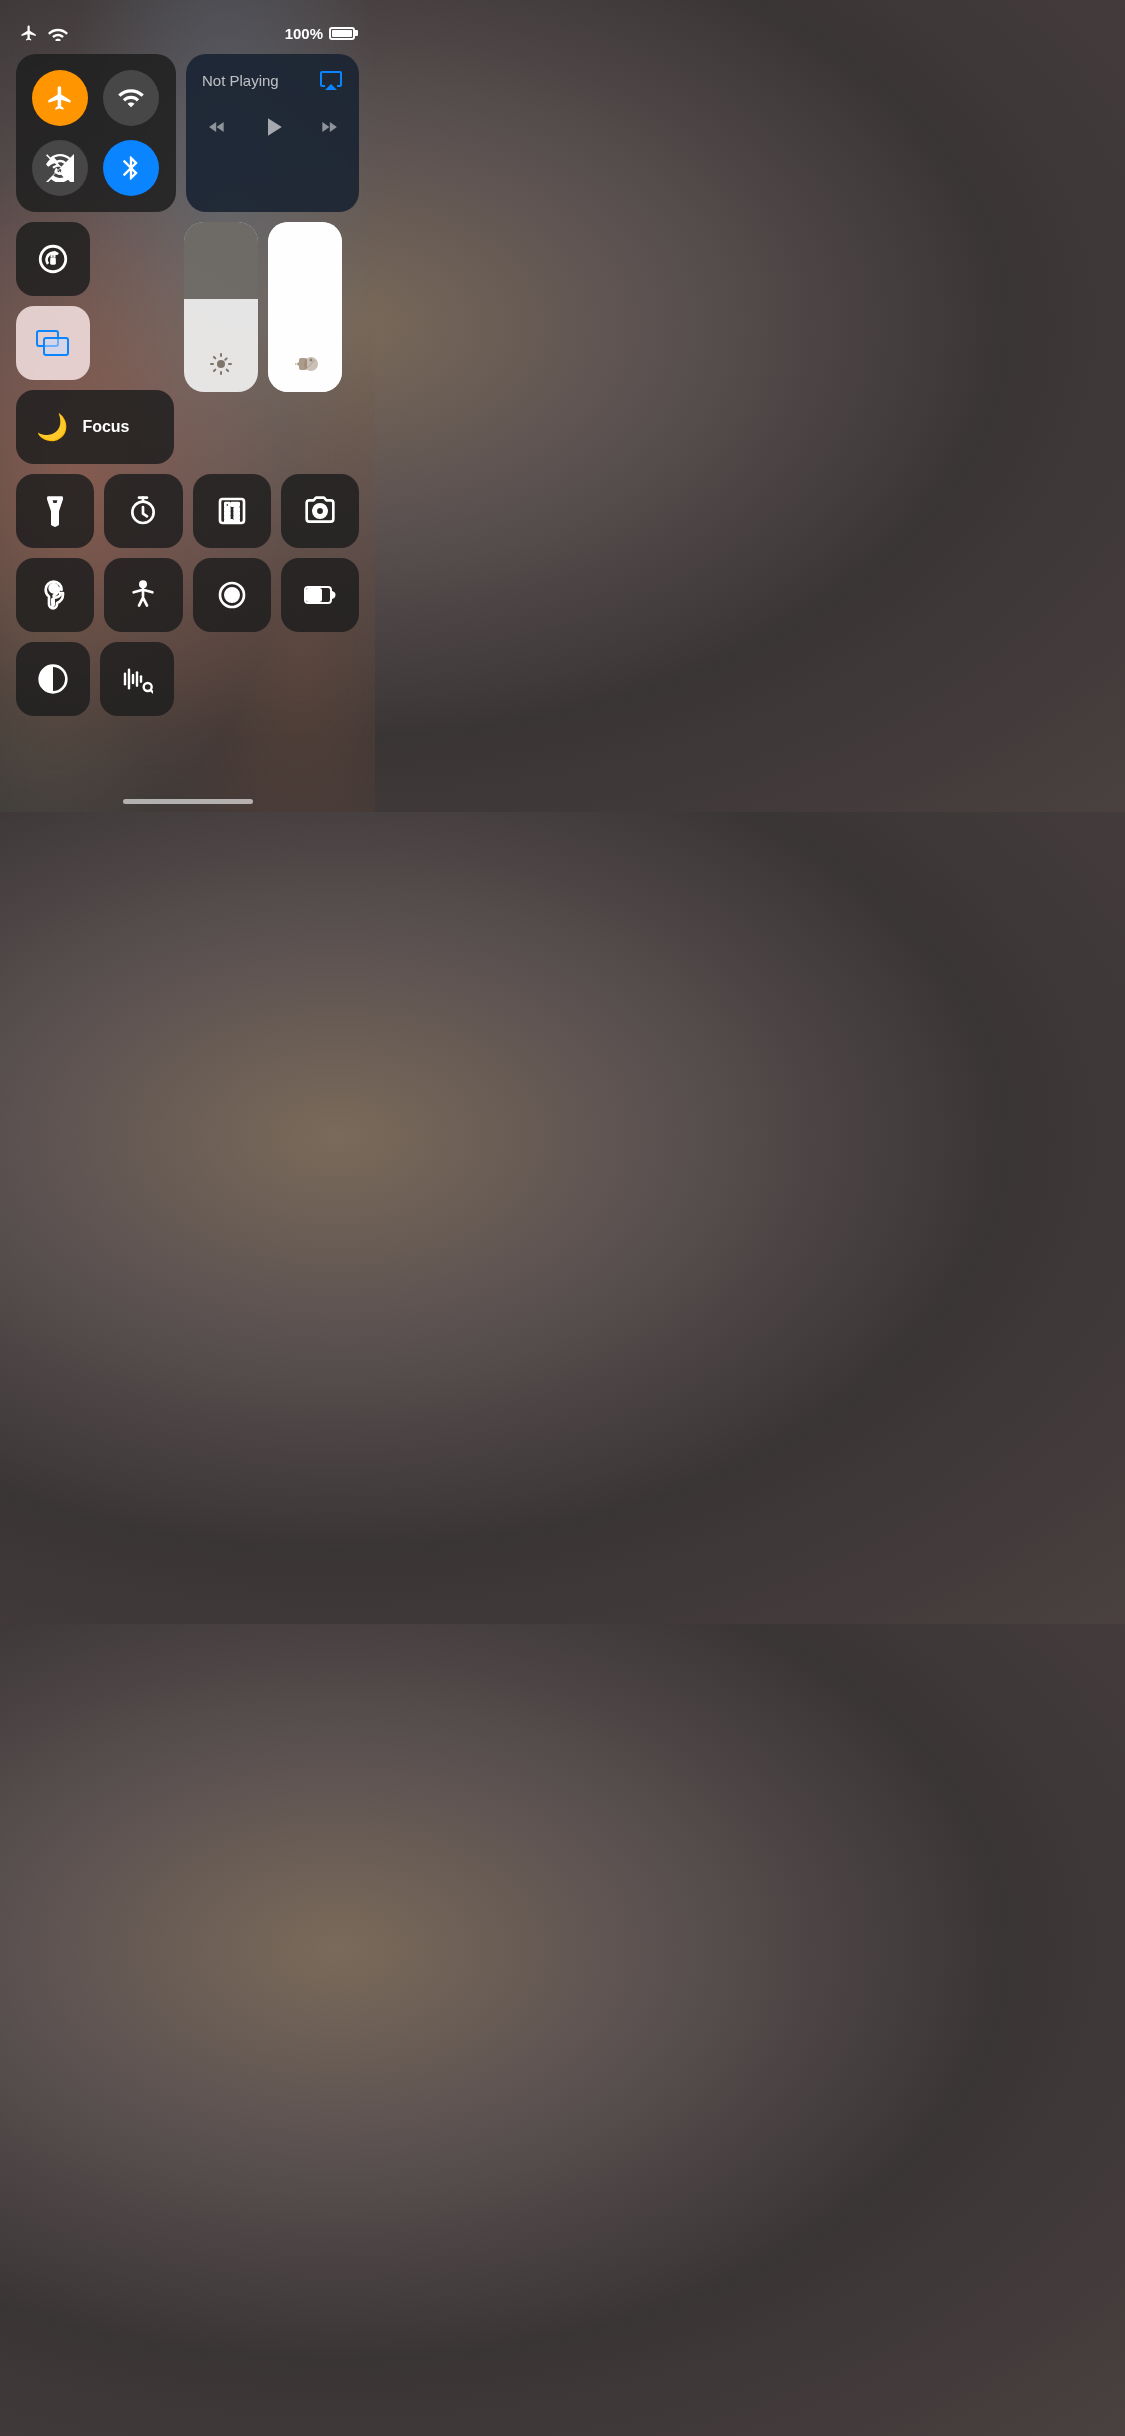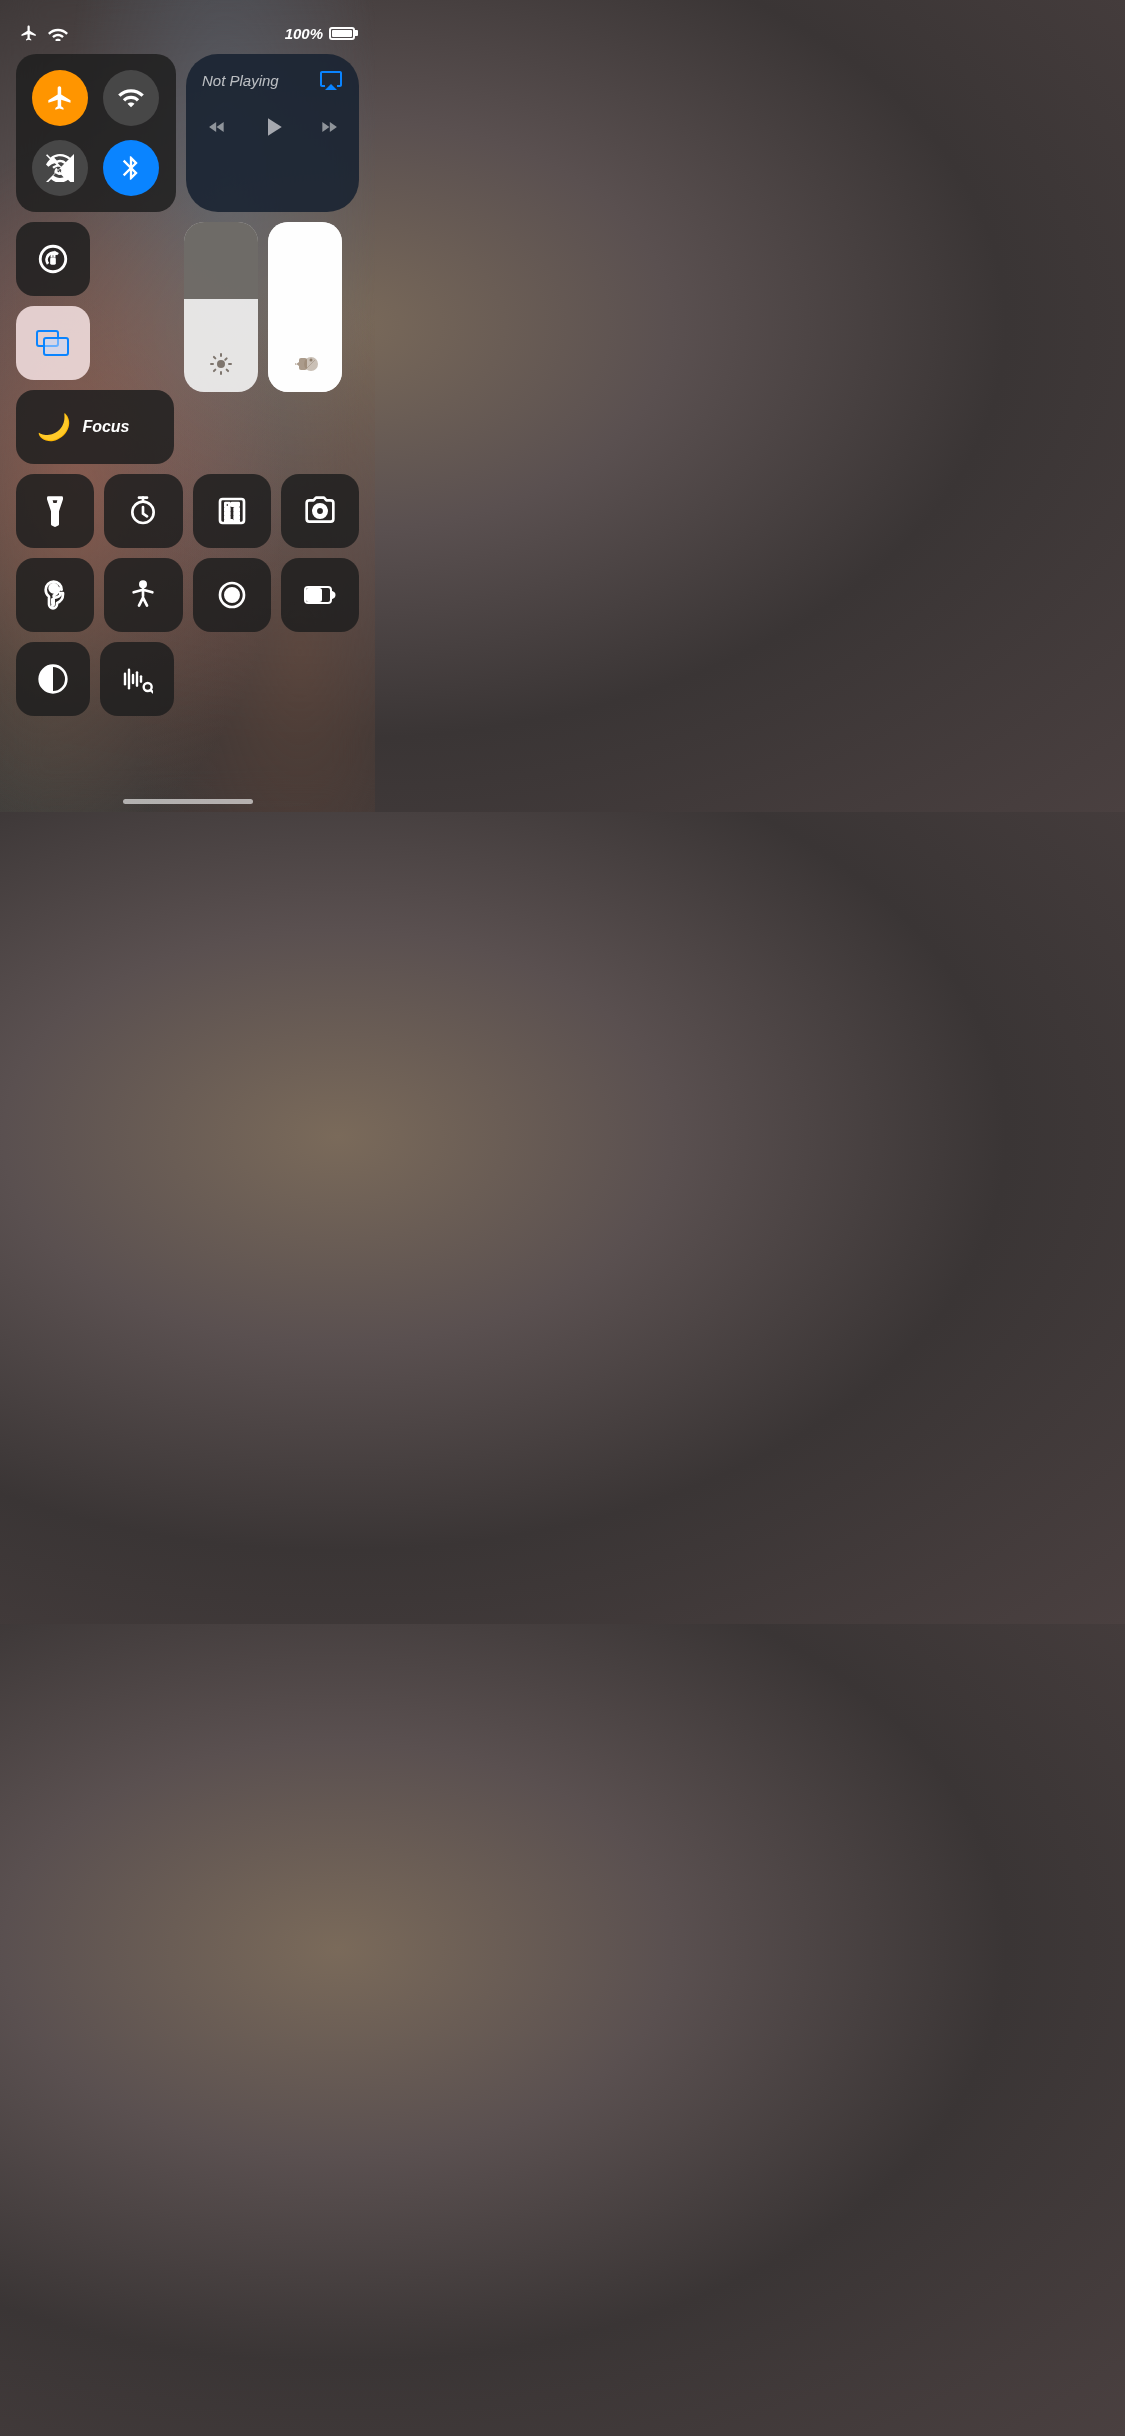--- a/index.html
+++ b/index.html
@@ -25,21 +25,20 @@
         radial-gradient(ellipse at 60% 20%, rgba(100, 120, 140, 0.4) 0%, transparent 50%),
         radial-gradient(ellipse at 10% 80%, rgba(80, 100, 80, 0.3) 0%, transparent 40%);
       backdrop-filter: blur(20px);
       -webkit-backdrop-filter: blur(20px);
     }
 
     .screen {
       position: relative;
       z-index: 1;
       padding: 14px 16px 20px;
-      font-style: italic;
     }
 
     
     .status-bar {
       display: flex;
       justify-content: space-between;
       align-items: center;
       padding: 10px 4px 12px;
       color: white;
       font-size: 15px;
@@ -141,21 +140,21 @@
     .conn-btn svg {
       width: 28px;
       height: 28px;
       fill: white;
     }
 
     
     .now-playing-panel {
       flex: 1;
       background: rgba(25, 35, 50, 0.9);
-      border-radius: 32px;
+      border-radius: 20px;
       padding: 14px 16px 16px;
       display: flex;
       flex-direction: column;
       position: relative;
     }
 
     .now-playing-header {
       display: flex;
       justify-content: space-between;
       align-items: flex-start;

